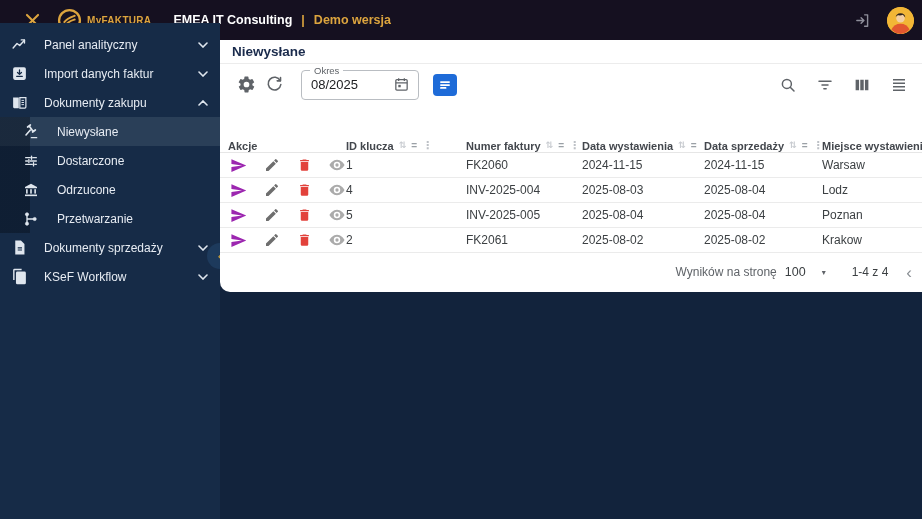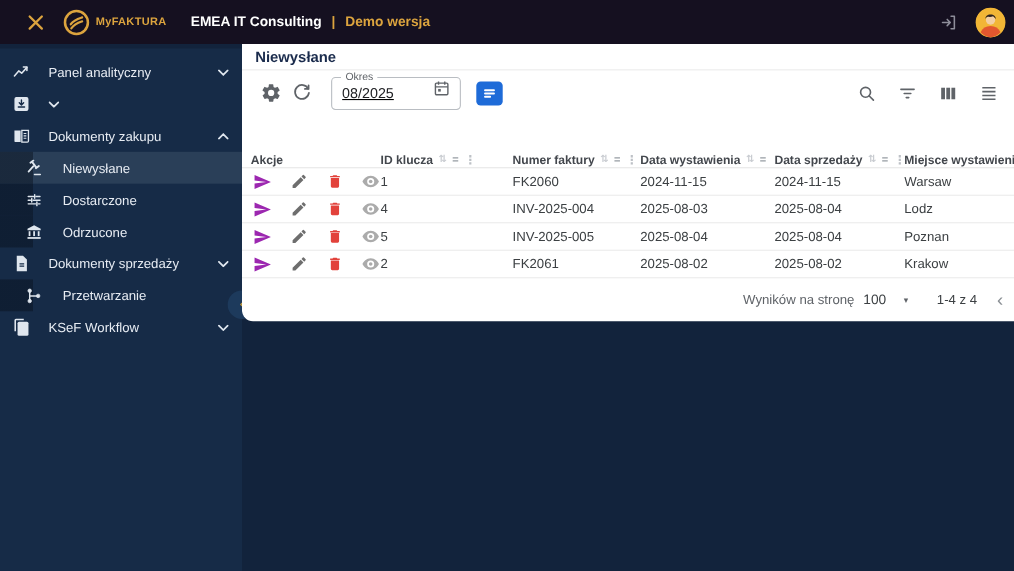--- a/index.html
+++ b/index.html
@@ -22,21 +22,21 @@
   .brand-name { color:#DCA43E; font-weight:700; font-size:10px; letter-spacing:.3px; margin-left:5px; }
   .company { color:#ffffff; font-weight:700; font-size:12.5px; margin-left:22px; }
   .hdr-div { color:#DCA43E; font-weight:700; font-size:12.5px; margin:0 9px; }
   .mode { color:#DCA43E; font-weight:700; font-size:12.5px; }
   .hspacer { flex:1; }
   .logout-btn { width:26px; height:26px; color:#8E8E9A; margin-right:12px; }
   .avatar { width:27px; height:27px; border-radius:50%; overflow:hidden; margin-right:8px; cursor:pointer; border:none; padding:0; background:#F2B636; }
 
   
   .sidebar {
-    position:absolute; top:44px; left:0; bottom:0; width:220px;
+    position:absolute; top:23px; left:0; bottom:0; width:220px;
     background:#162B47; color:#E7ECF3; padding-top:7px;
   }
   .nav-item {
     height:29px; display:flex; align-items:center; padding:0 12px 0 10px;
     font-size:12px; cursor:pointer; width:100%; background:transparent; border:none; color:#E7ECF3; text-align:left;
   }
   .nav-item .ic { width:18px; height:18px; margin-right:16px; color:#DFE6EE; flex:none; display:flex; align-items:center; justify-content:center; }
   .nav-item .lbl { flex:1; font-family:"Liberation Sans", sans-serif; }
   .nav-item .chev { color:#DFE6EE; flex:none; }
   .sub { padding-left:22px; background-image:linear-gradient(90deg, rgba(7,15,27,.45) 0, rgba(7,15,27,.45) 30px, rgba(0,0,0,0) 30px); }
@@ -50,21 +50,21 @@
 
   
   .main { position:absolute; left:220px; top:40px; right:0; bottom:0; }
   .panel { position:absolute; left:0; top:0; right:0; height:252px; background:#ffffff; border-radius:0 0 0 10px; overflow:hidden; }
 
   .title-bar { height:24px; display:flex; align-items:center; padding-left:12px; border-bottom:1px solid #ececec; }
   .page-title { font-size:13.5px; font-weight:700; color:#1A2B4C; }
 
   .toolbar { height:41px; display:flex; align-items:center; padding:0 8px 0 12px; }
   .tbtn { width:28px; height:28px; color:#5F6368; }
-  .okres { position:relative; width:118px; height:30px; border:1px solid #B9BDC2; border-radius:4px; margin-left:13px; display:flex; padding:0 7px 0 9px;text-decoration:underline; }
+  .okres { position:relative; width:118px; height:30px; border:1px solid #B9BDC2; border-radius:4px; margin-left:13px; display:flex; align-items:center; padding:0 7px 0 9px; }
   .okres .flabel { position:absolute; top:-6px; left:8px; background:#fff; font-size:9.5px; color:#5F6368; padding:0 4px; }
   .okres input { border:none; outline:none; width:68px; font-size:13px; color:#202124; font-family:"Liberation Sans", sans-serif; }
   .cal-btn { width:20px; height:20px; color:#5F6368; margin-left:auto; }
   .report-btn { width:24px; height:22px; background:#1E6BD8; border-radius:4px; border:none; cursor:pointer; margin-left:14px; display:flex; align-items:center; justify-content:center; }
   .tools-right { margin-left:auto; display:flex; align-items:center; gap:15px; padding-right:4px; color:#5F6368; }
   .tools-right .iconbtn { width:22px; height:22px; color:#5F6368; }
 
   .grid-cols { display:grid; grid-template-columns:118px 120px 116px 122px 118px 1fr; padding-left:8px; }
   .thead { height:48px; border-bottom:1px solid #E6E6E6; }
   .th { font-size:11px; font-weight:700; color:#43474D; display:flex; align-items:flex-end; gap:5px; padding-top:11px; cursor:pointer; overflow:hidden; white-space:nowrap; }
@@ -143,20 +143,21 @@
       </span>
   </button>
 
   <button class="nav-item">
     <span class="ic">
       <svg width="17" height="17" viewBox="0 0 24 24">
           <rect x="3" y="3" width="18" height="18" rx="2.5" fill="currentColor"></rect>
           <path d="M12 7v6M9.2 10.5L12 13.3l2.8-2.8M8 16h8" fill="none" stroke="#162B47" stroke-width="1.8" stroke-linecap="round" stroke-linejoin="round"></path>
         </svg>
     </span>
+    <span class="lbl">Import danych faktur</span>
     <span class="chev">
         <svg width="10" height="6" viewBox="0 0 10 6" fill="none" stroke="currentColor" stroke-width="1.6" stroke-linecap="round">
           <path d="M1 1l4 4 4-4"></path>
         </svg>
       </span>
   </button>
 
   <button class="nav-item">
     <span class="ic">
       <svg width="17" height="17" viewBox="0 0 24 24">
@@ -201,45 +202,45 @@
           <path d="M12 2.5L3 7.5v2h18v-2z"></path>
           <rect x="4.6" y="10.8" width="2.4" height="6.6"></rect>
           <rect x="10.8" y="10.8" width="2.4" height="6.6"></rect>
           <rect x="17" y="10.8" width="2.4" height="6.6"></rect>
           <rect x="3" y="18.8" width="18" height="2.4"></rect>
         </svg>
     </span>
     <span class="lbl">Odrzucone</span>
   </button>
 
-  <button class="nav-item">
-    <span class="ic">
-      <svg width="17" height="17" viewBox="0 0 24 24">
-          <path d="M6 2h8l5 5v15H6z" fill="currentColor"></path>
-          <path d="M9.5 12.5h6M9.5 15.5h6" stroke="#162B47" stroke-width="1.6"></path>
-        </svg>
-    </span>
-    <span class="lbl">Dokumenty sprzedaży</span>
-    <span class="chev">
-        <svg width="10" height="6" viewBox="0 0 10 6" fill="none" stroke="currentColor" stroke-width="1.6" stroke-linecap="round">
-          <path d="M1 1l4 4 4-4"></path>
-        </svg>
-      </span>
-  </button>
-
   <button class="nav-item sub">
     <span class="ic">
       <svg width="16" height="16" viewBox="0 0 24 24" fill="currentColor" stroke="currentColor">
           <circle cx="6" cy="5" r="2.4"></circle>
           <circle cx="6" cy="19" r="2.4"></circle>
           <circle cx="17.5" cy="12" r="2.4"></circle>
           <path d="M6 6v12M6 12h11" fill="none" stroke-width="2"></path>
         </svg>
     </span>
     <span class="lbl">Przetwarzanie</span>
+  </button>
+
+  <button class="nav-item">
+    <span class="ic">
+      <svg width="17" height="17" viewBox="0 0 24 24">
+          <path d="M6 2h8l5 5v15H6z" fill="currentColor"></path>
+          <path d="M9.5 12.5h6M9.5 15.5h6" stroke="#162B47" stroke-width="1.6"></path>
+        </svg>
+    </span>
+    <span class="lbl">Dokumenty sprzedaży</span>
+    <span class="chev">
+        <svg width="10" height="6" viewBox="0 0 10 6" fill="none" stroke="currentColor" stroke-width="1.6" stroke-linecap="round">
+          <path d="M1 1l4 4 4-4"></path>
+        </svg>
+      </span>
   </button>
 
   <button class="nav-item">
     <span class="ic">
       <svg width="17" height="17" viewBox="0 0 24 24" fill="currentColor">
           <path d="M15 1H5a2 2 0 0 0-2 2v14h2V3h10z"></path>
           <path d="M19 5H9a2 2 0 0 0-2 2v14a2 2 0 0 0 2 2h10a2 2 0 0 0 2-2V7a2 2 0 0 0-2-2z"></path>
         </svg>
     </span>
     <span class="lbl">KSeF Workflow</span>

